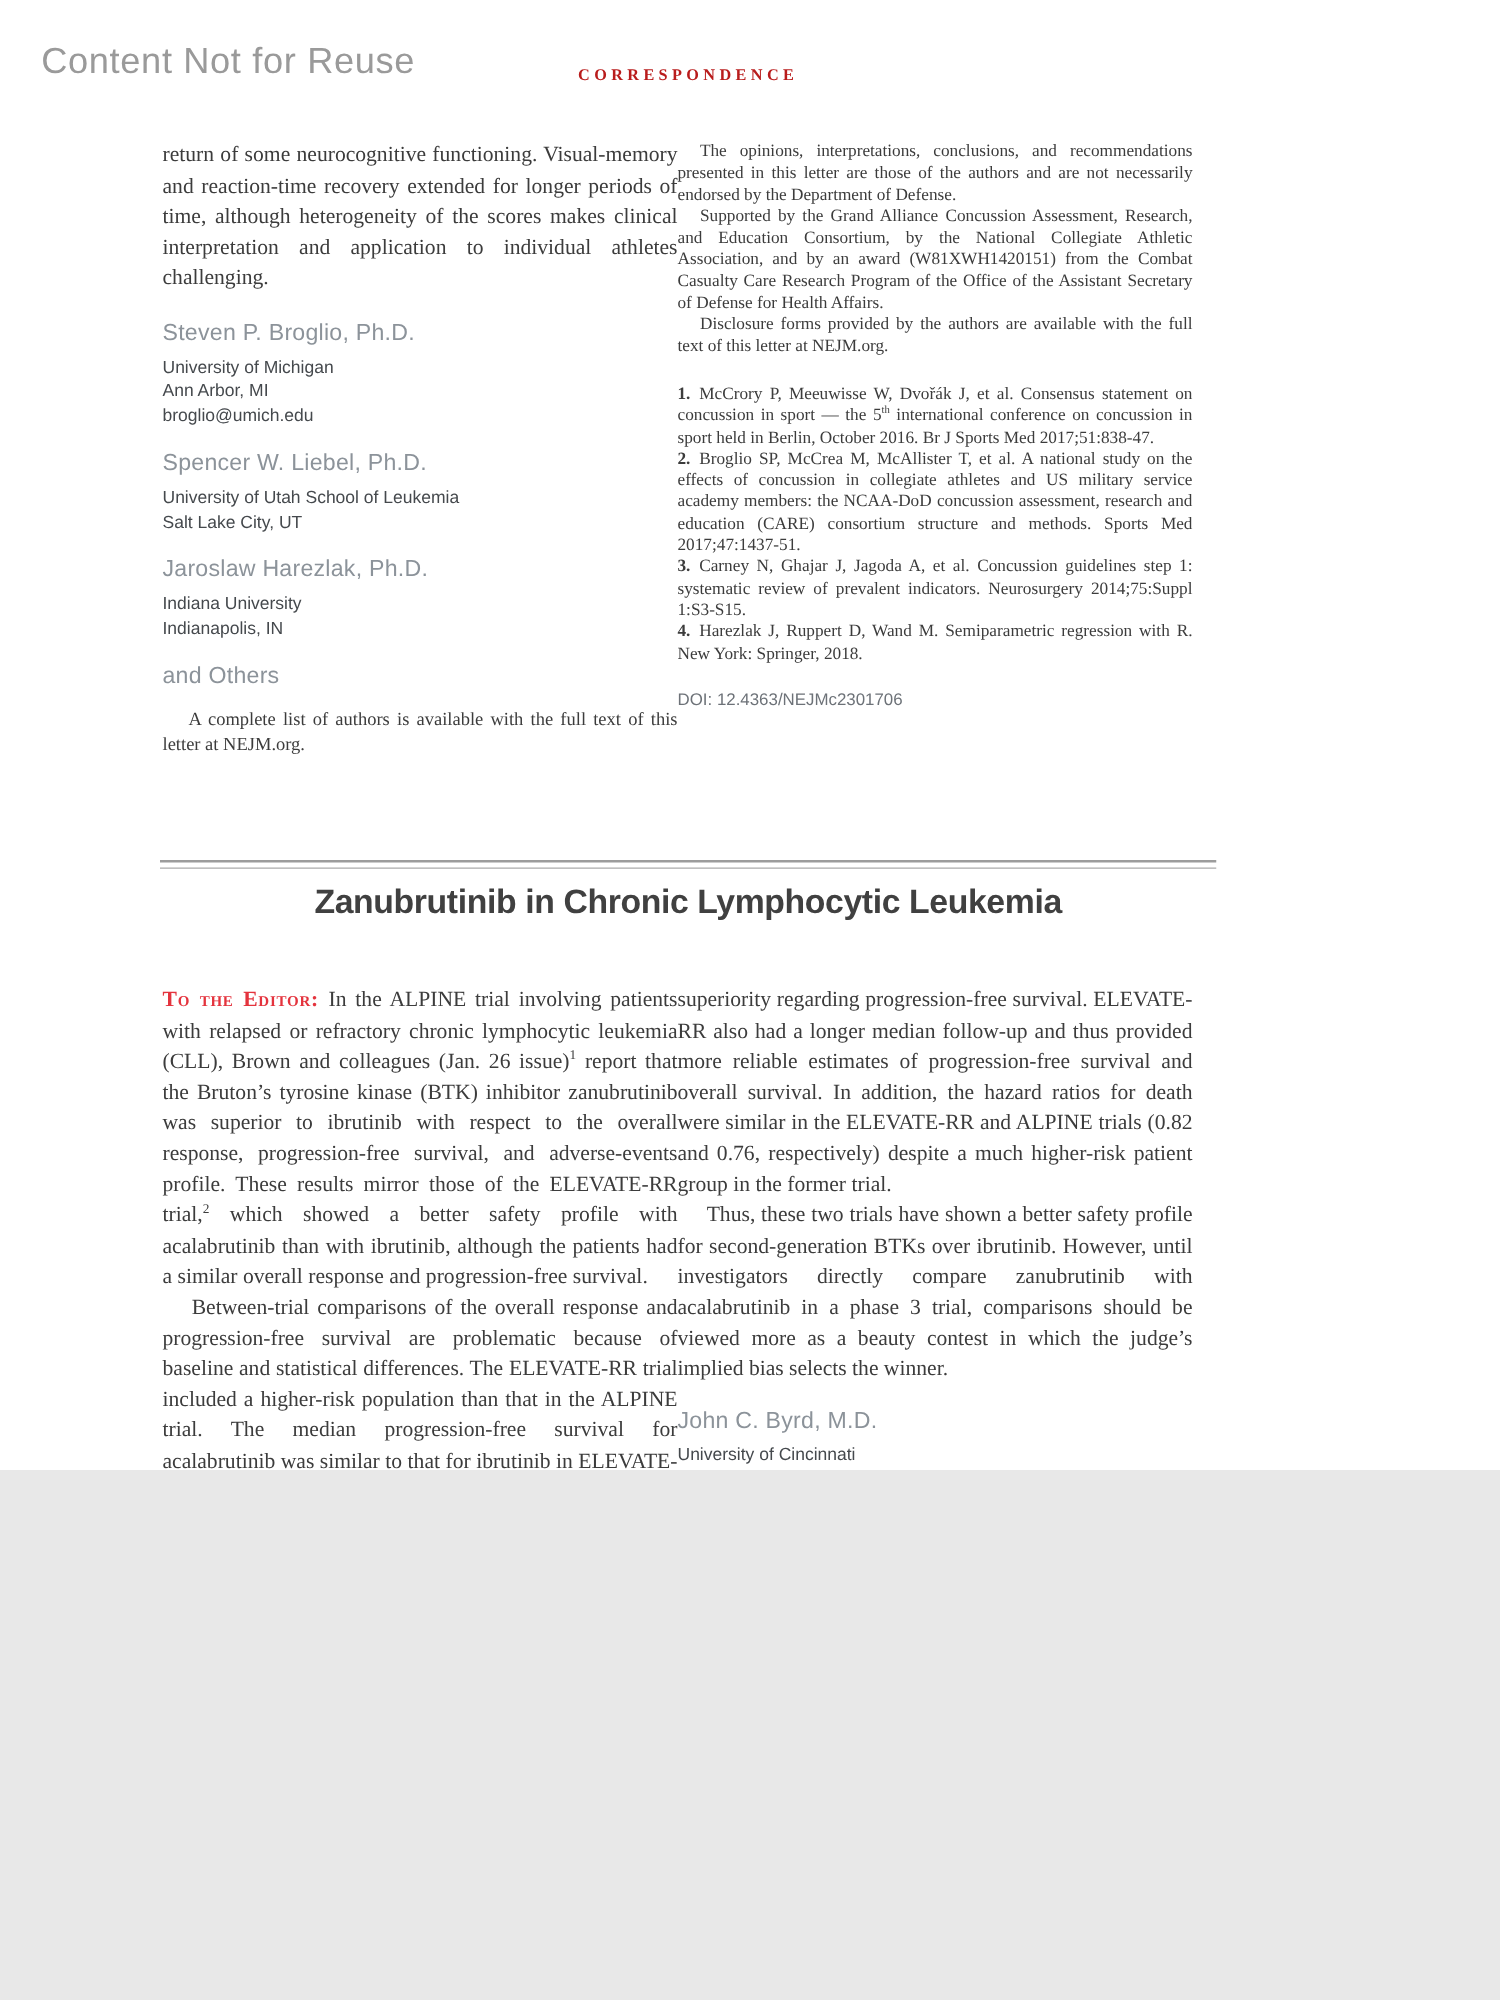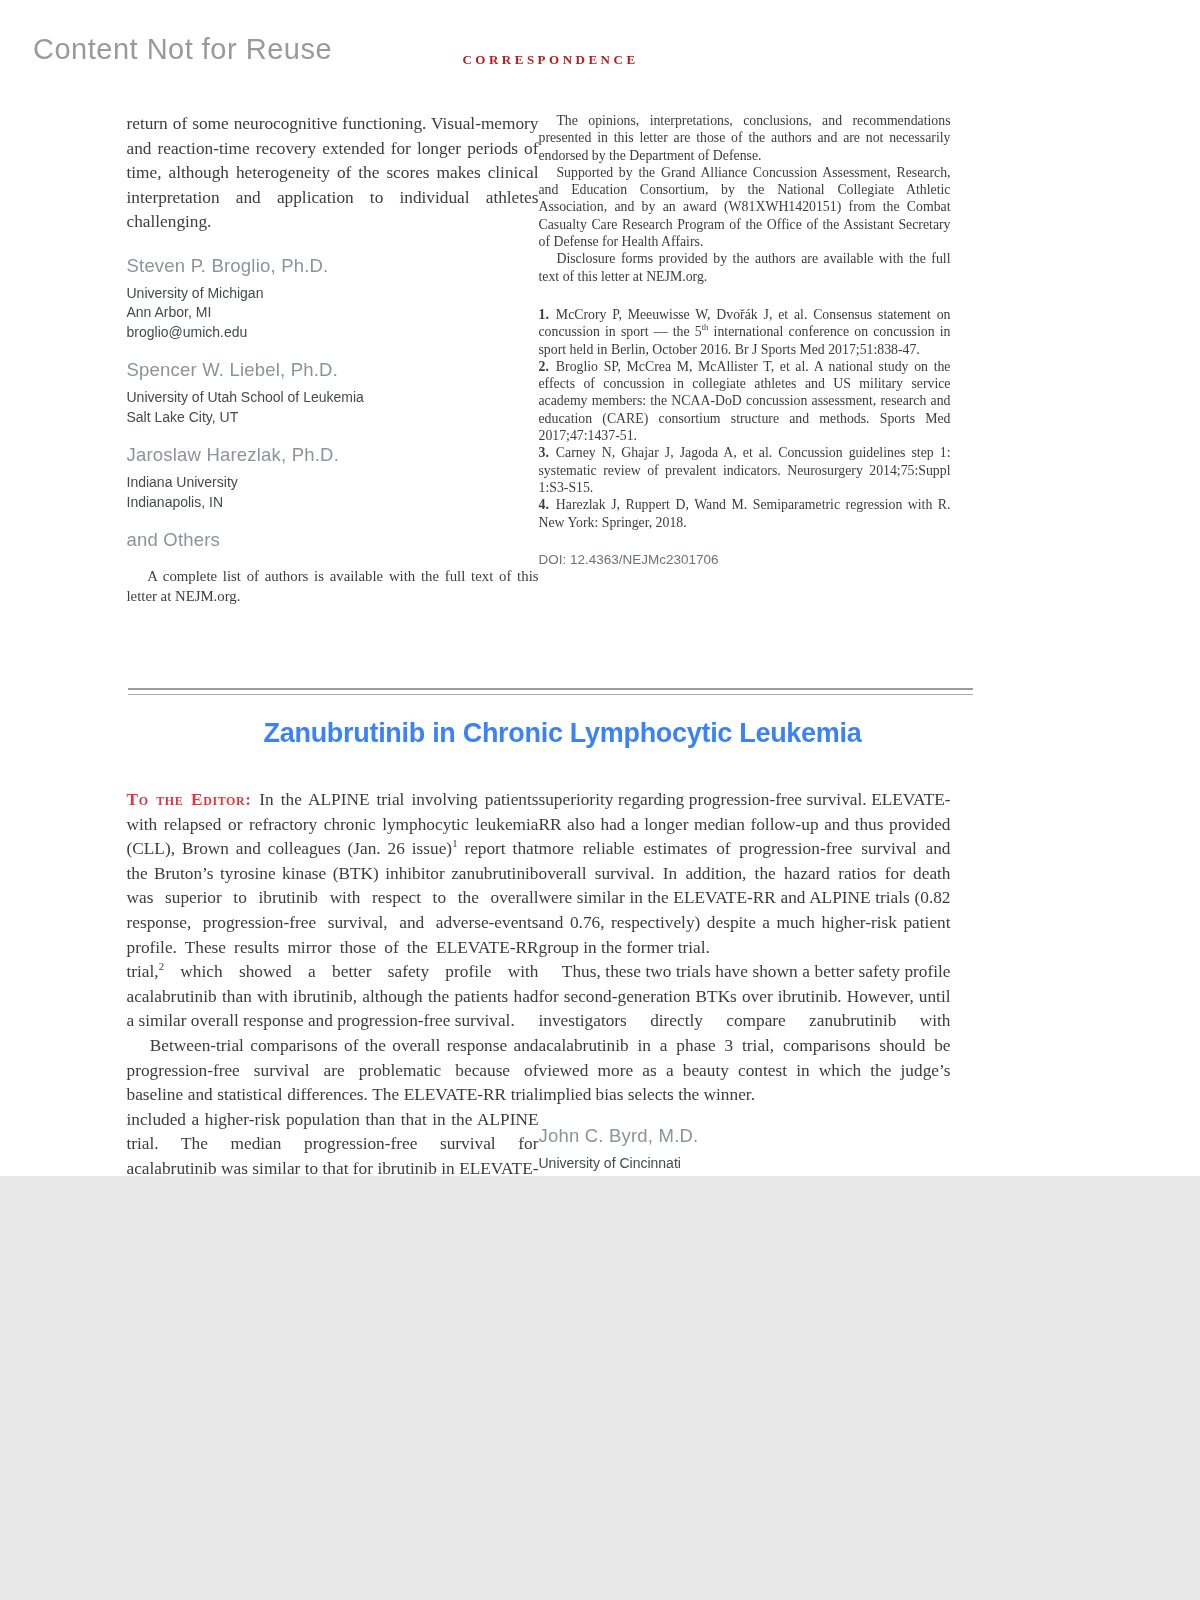--- a/index.html
+++ b/index.html
@@ -13,21 +13,21 @@
     position:absolute;left:33px;top:33px;
     font-family:"Liberation Sans",sans-serif;font-size:29px;color:#9a9a9a;
     letter-spacing:0.5px;
   }
   .section-label{
     position:absolute;left:128px;top:52px;width:845px;text-align:center;
     font-family:"Liberation Serif",serif;font-size:13px;font-weight:600;
     letter-spacing:3.5px;color:#b91c1c;
   }
   
-  .letter{position:absolute;left:116px;width:845px;display:flex;justify-content:center;}
+  .letter{position:absolute;left:130px;width:845px;display:flex;justify-content:flex-start;}
   .col{width:412px;}
   .body-text{
     font-size:17.3px;line-height:24.6px;text-align:justify;margin:0 0 0 0;
   }
   .body-text.indent{text-indent:1.35em;}
   .small-text{
     font-size:13.8px;line-height:17.3px;text-align:justify;margin:0;
   }
   .small-text.indent{text-indent:1.3em;}
   sup{font-size:0.62em;line-height:0;vertical-align:super;}
@@ -56,21 +56,21 @@
     margin-top:21px;
   }
   
   .divider{
     position:absolute;left:128px;top:688px;width:845px;height:4px;
     border-top:2px solid #9c9c9c;border-bottom:1.5px solid #ababab;
   }
   .letter-title{
     position:absolute;left:128px;top:706px;width:845px;text-align:center;
     font-family:"Liberation Sans",sans-serif;font-size:27px;font-weight:700;
-    color:#3b82f6;letter-spacing:-0.3px;margin:12px;
+    color:#404040;letter-spacing:-0.3px;margin:0;
   }
   .para-gap{margin-top:0;}
   
   .footer-line{
     position:absolute;left:128px;top:1487px;width:845px;text-align:left;
     font-family:"Liberation Sans",sans-serif;font-size:11px;font-weight:600;
     letter-spacing:1px;color:#4a4a4a;white-space:pre;
   }
   .page-number{
     position:absolute;left:1040px;top:1477px;width:90px;text-align:right;

